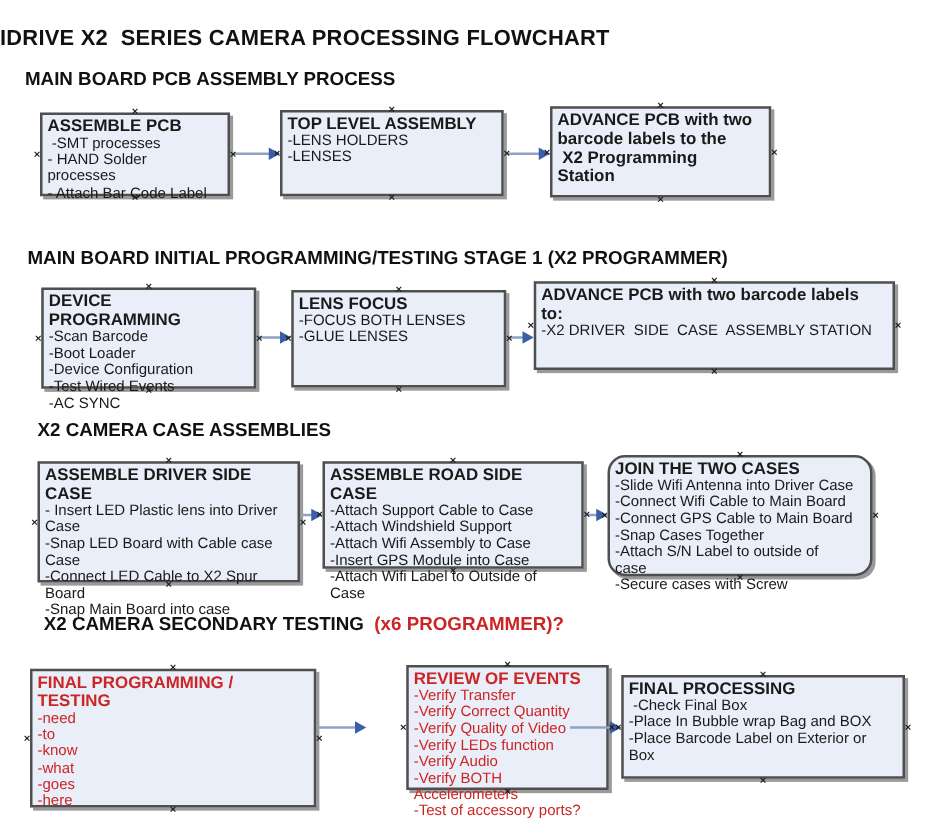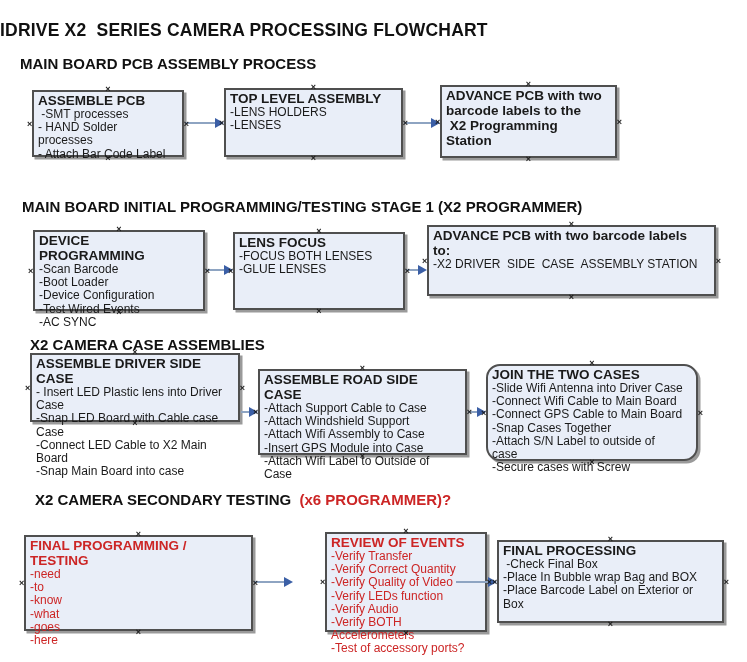--- a/index.html
+++ b/index.html
@@ -125,29 +125,29 @@
     <span class="h t"></span>
       <span class="h b"></span>
       <span class="h l"></span>
       <span class="h r"></span>
     <div class="btitle">ADVANCE PCB with two barcode labels to:</div>
     <div class="item">-X2 DRIVER  SIDE  CASE  ASSEMBLY STATION</div>
   </div>
 
   <div class="sec-header" style="left:30px;top:336px;">X2 CAMERA CASE ASSEMBLIES</div>
 
-  <div class="box" style="left:30px;top:353px;width:210px;height:69px;">
+  <div class="box" style="left:30px;top:369px;width:210px;height:97px;">
     <span class="h t"></span>
       <span class="h b"></span>
       <span class="h l"></span>
       <span class="h r"></span>
     <div class="btitle">ASSEMBLE DRIVER SIDE CASE</div>
     <div class="item">- Insert LED Plastic lens into Driver Case</div>
     <div class="item">-Snap LED Board with Cable case Case</div>
-    <div class="item">-Connect LED Cable to X2 Main Board</div>
+    <div class="item">-Connect LED Cable to X2 Spur Board</div>
     <div class="item">-Snap Main Board into case</div>
   </div>
 
   <div class="arrow" style="left:241px;top:407px;width:17px;">
     <span class="al"></span>
       <span class="ah"></span>
   </div>
 
   <div class="box" style="left:258px;top:369px;width:209px;height:86px;">
     <span class="h t"></span>
@@ -176,21 +176,21 @@
     <div class="item">-Slide Wifi Antenna into Driver Case</div>
     <div class="item">-Connect Wifi Cable to Main Board</div>
     <div class="item">-Connect GPS Cable to Main Board</div>
     <div class="item">-Snap Cases Together</div>
     <div class="item">-Attach S/N Label to outside of case</div>
     <div class="item">-Secure cases with Screw</div>
   </div>
 
   <div class="sec-header" style="left:35px;top:491px;"><span>X2 CAMERA SECONDARY TESTING  </span><span class="red-part">(x6 PROGRAMMER)?</span></div>
 
-  <div class="box red" style="left:24px;top:535px;width:229px;height:96px;">
+  <div class="box red" style="left:24px;top:535px;width:229px;height:111px;">
     <span class="h t"></span>
       <span class="h b"></span>
       <span class="h l"></span>
       <span class="h r"></span>
     <div class="btitle">FINAL PROGRAMMING / TESTING</div>
     <div class="item">-need</div>
     <div class="item">-to</div>
     <div class="item">-know</div>
     <div class="item">-what</div>
     <div class="item">-goes</div>

